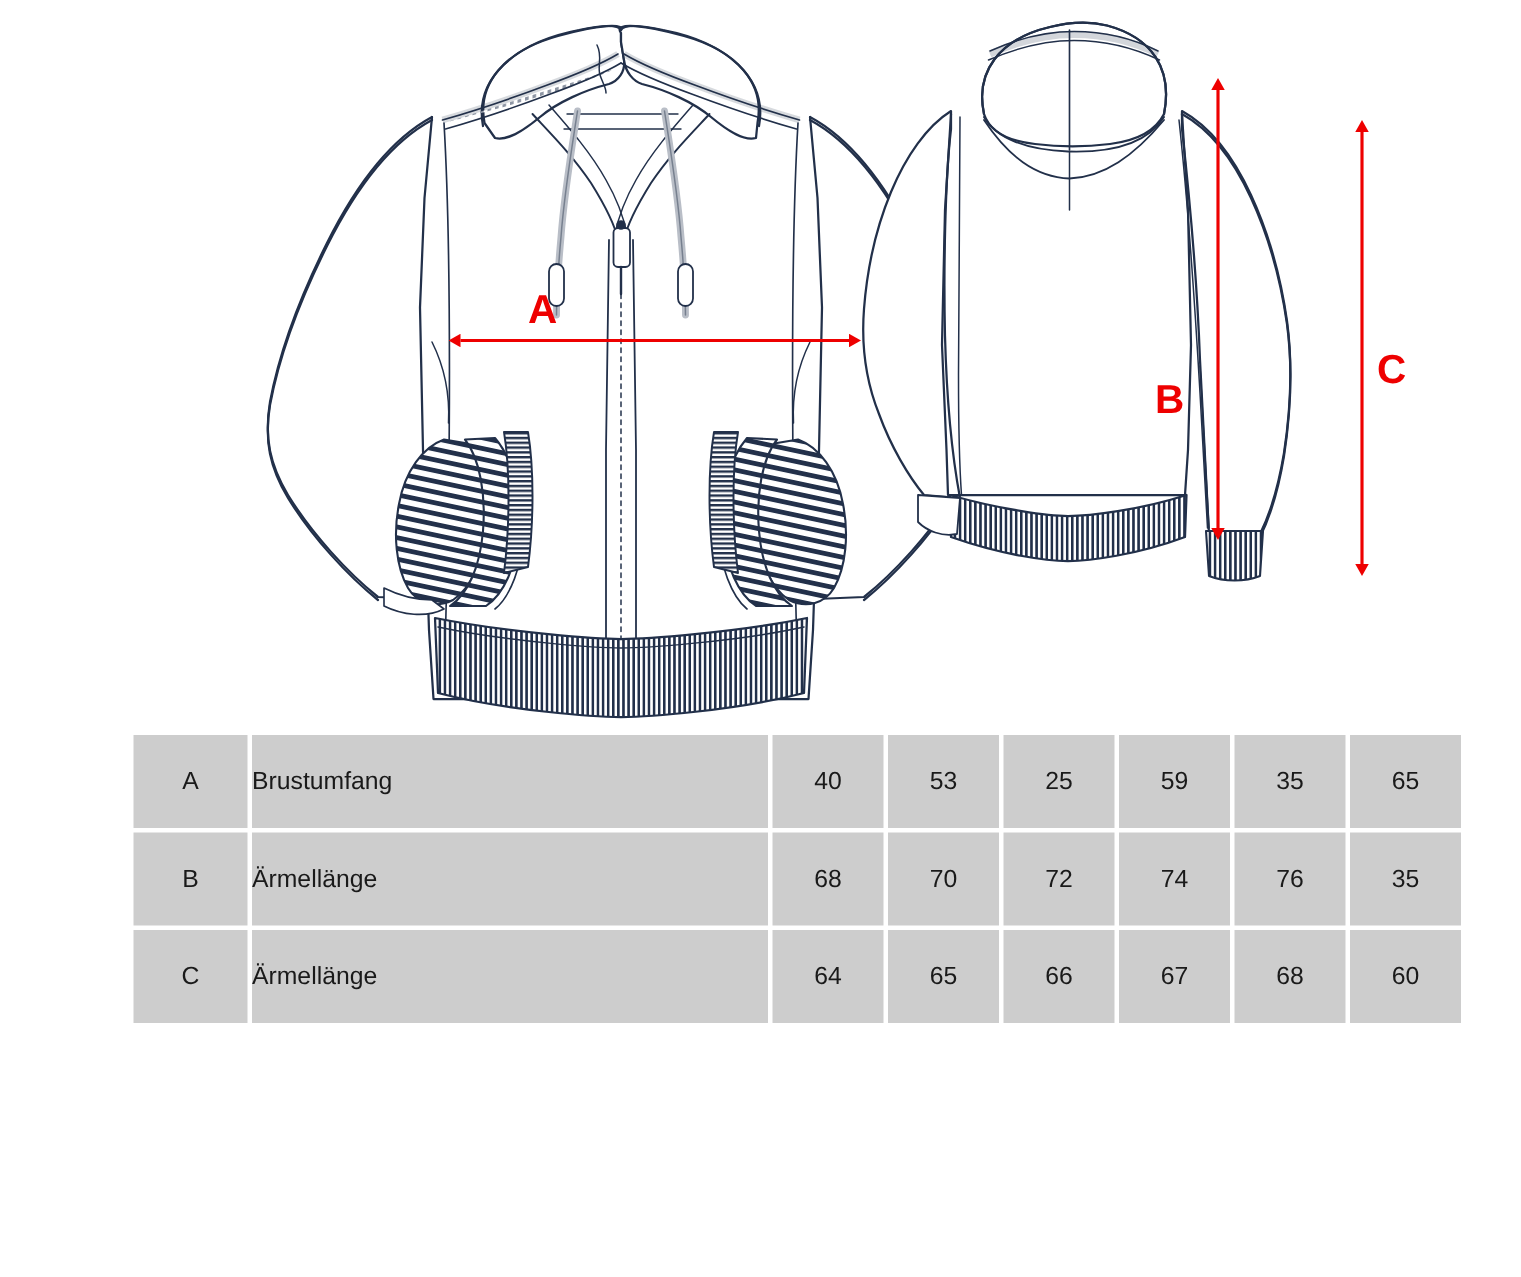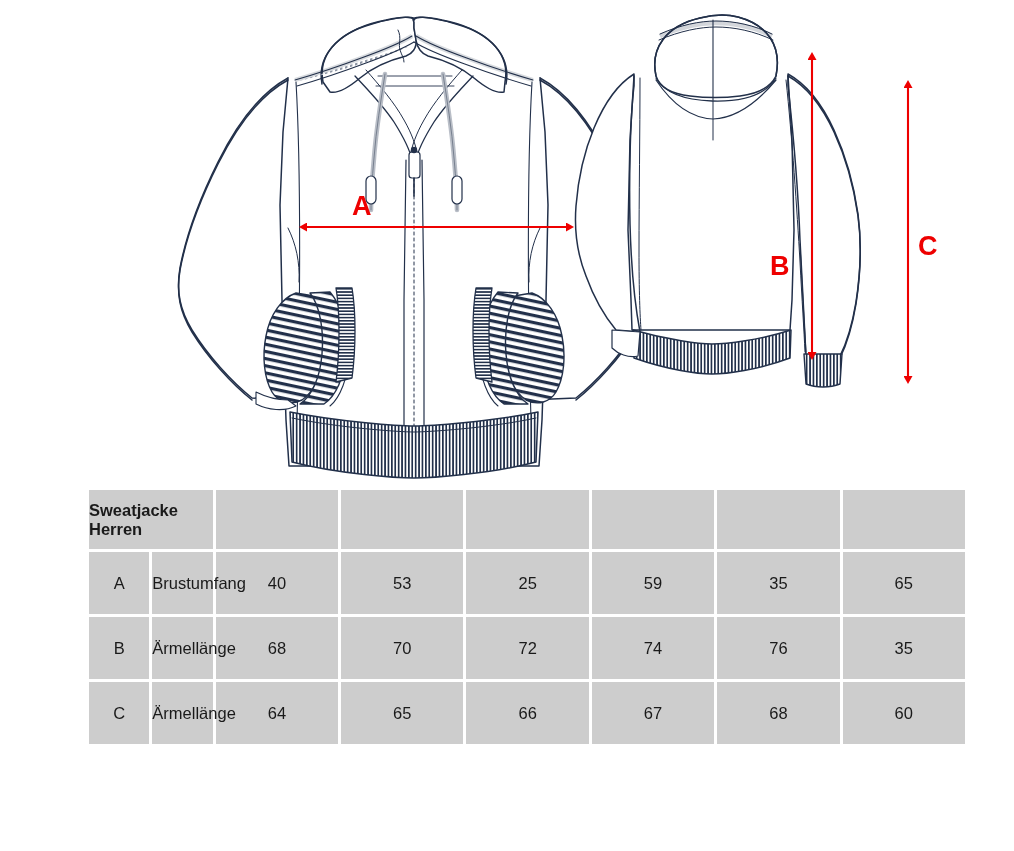--- a/index.html
+++ b/index.html
@@ -275,29 +275,20 @@
     </g>
   </svg>
 </div>
 
 <span class="dim-label" id="dim-label-a">A</span>
 <span class="dim-label" id="dim-label-b">B</span>
 <span class="dim-label" id="dim-label-c">C</span>
 
 <table id="size-table">
   <tbody>
-    <tr class="row-title">
-      <td class="col-letter title-cell" colspan="2">Sweatjacke Herren</td>
-      <td class="col-size empty-cell"></td>
-      <td class="col-size empty-cell"></td>
-      <td class="col-size empty-cell"></td>
-      <td class="col-size empty-cell"></td>
-      <td class="col-size empty-cell"></td>
-      <td class="col-size empty-cell"></td>
-    </tr>
 
 
     <tr class="row-data">
       <td class="col-letter">A</td>
       <td class="col-name">Brustumfang</td>
       <td class="col-size">40</td>
       <td class="col-size">53</td>
       <td class="col-size">25</td>
       <td class="col-size">59</td>
       <td class="col-size">35</td>

